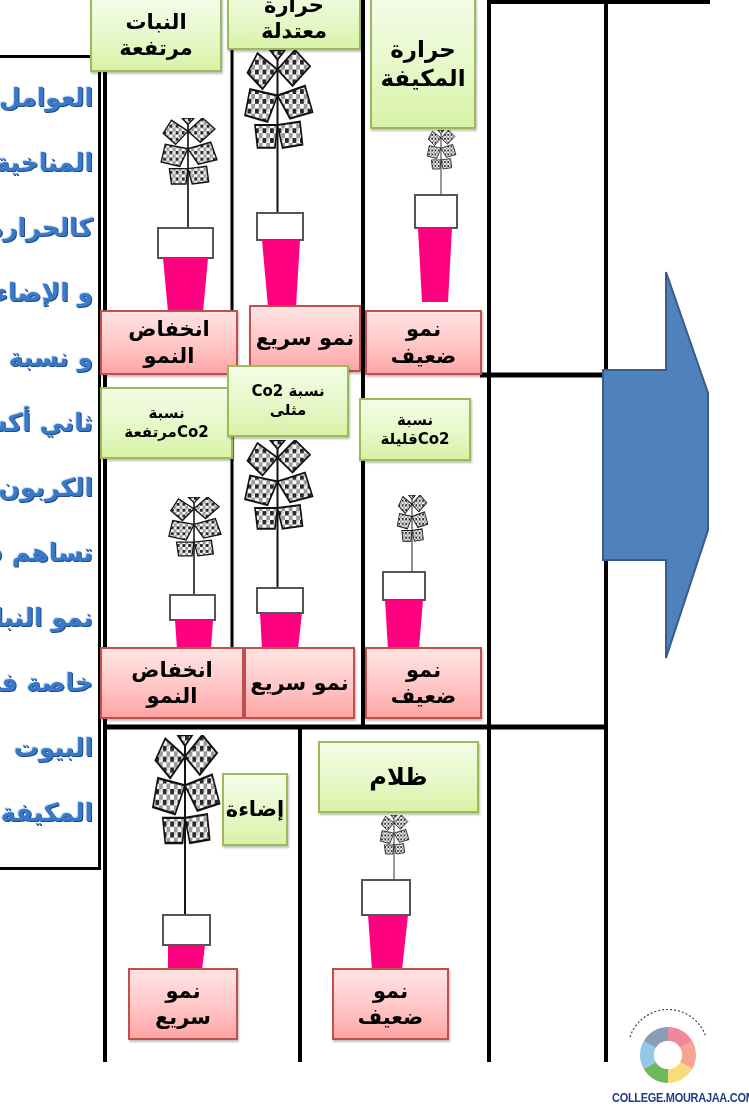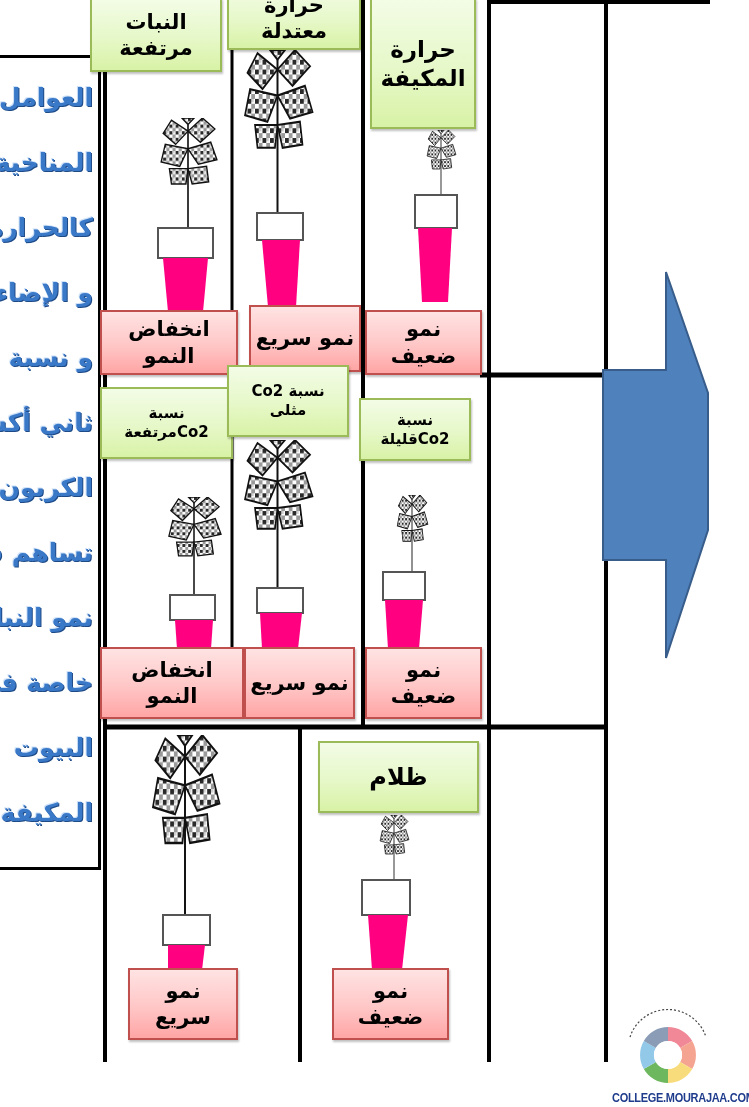--- a/index.html
+++ b/index.html
@@ -194,20 +194,23 @@
   <div class="box red" style="left:100px;top:647px;width:144px;height:72px;">
     <span>انخفاض النمو</span>
   </div>
   <div class="box red" style="left:244px;top:647px;width:111px;height:72px;">
     <span>نمو  سريع</span>
   </div>
   <div class="box red" style="left:365px;top:647px;width:117px;height:72px;">
     <span>نمو ضعيف</span>
   </div>
 
+  <div class="box green" style="left:222px;top:773px;width:66px;height:73px;">
+    <span>إضاءة</span>
+  </div>
   <div class="box green" style="left:310px;top:741px;width:161px;height:72px;font-size:24px;margin-left:8px;">
     <span>ظلام</span>
   </div>
 
   <div class="box red" style="left:128px;top:968px;width:110px;height:72px;">
     <span>نمو  سريع</span>
   </div>
   <div class="box red" style="left:332px;top:968px;width:117px;height:72px;">
     <span>نمو ضعيف</span>
   </div>

